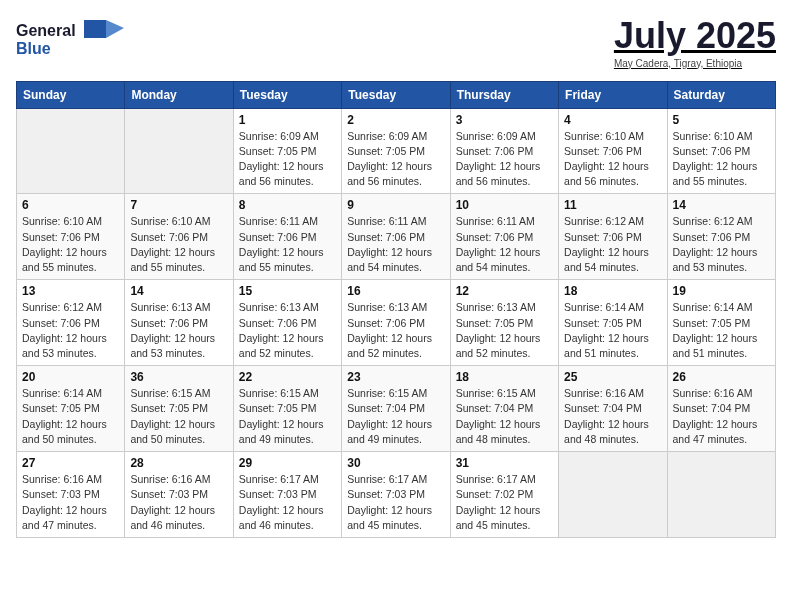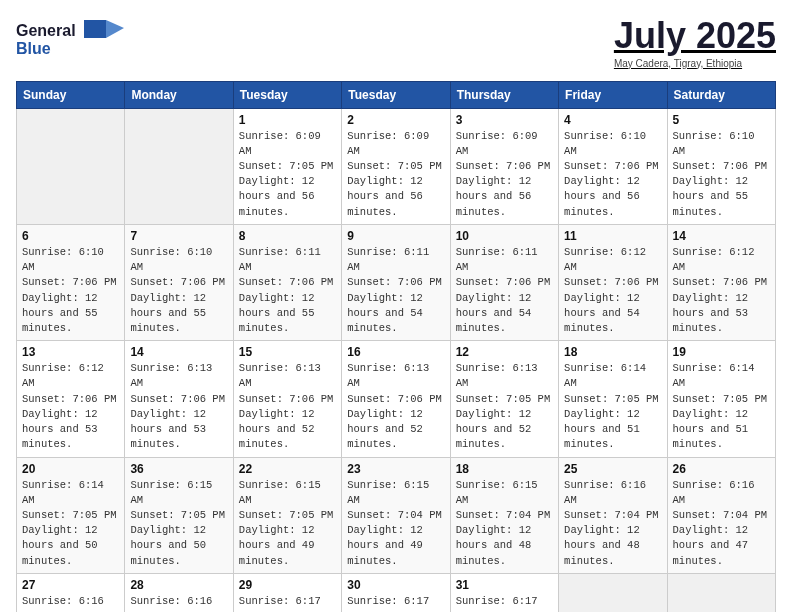--- a/index.html
+++ b/index.html
@@ -65,21 +65,20 @@
     .day-number {
       font-size: 12px;
       font-weight: bold;
       color: #111;
       margin-bottom: 2px;
     }
     .day-detail {
       font-size: 10.5px;
       color: #333;
       line-height: 1.45;
-      font-family: Liberation Mono, monospace;
     }
     .empty-cell {
       background: #f0f0f0 !important;
     }
   </style>
 </head>
 <body>
 
 <div class="header">
   <div class="logo">

